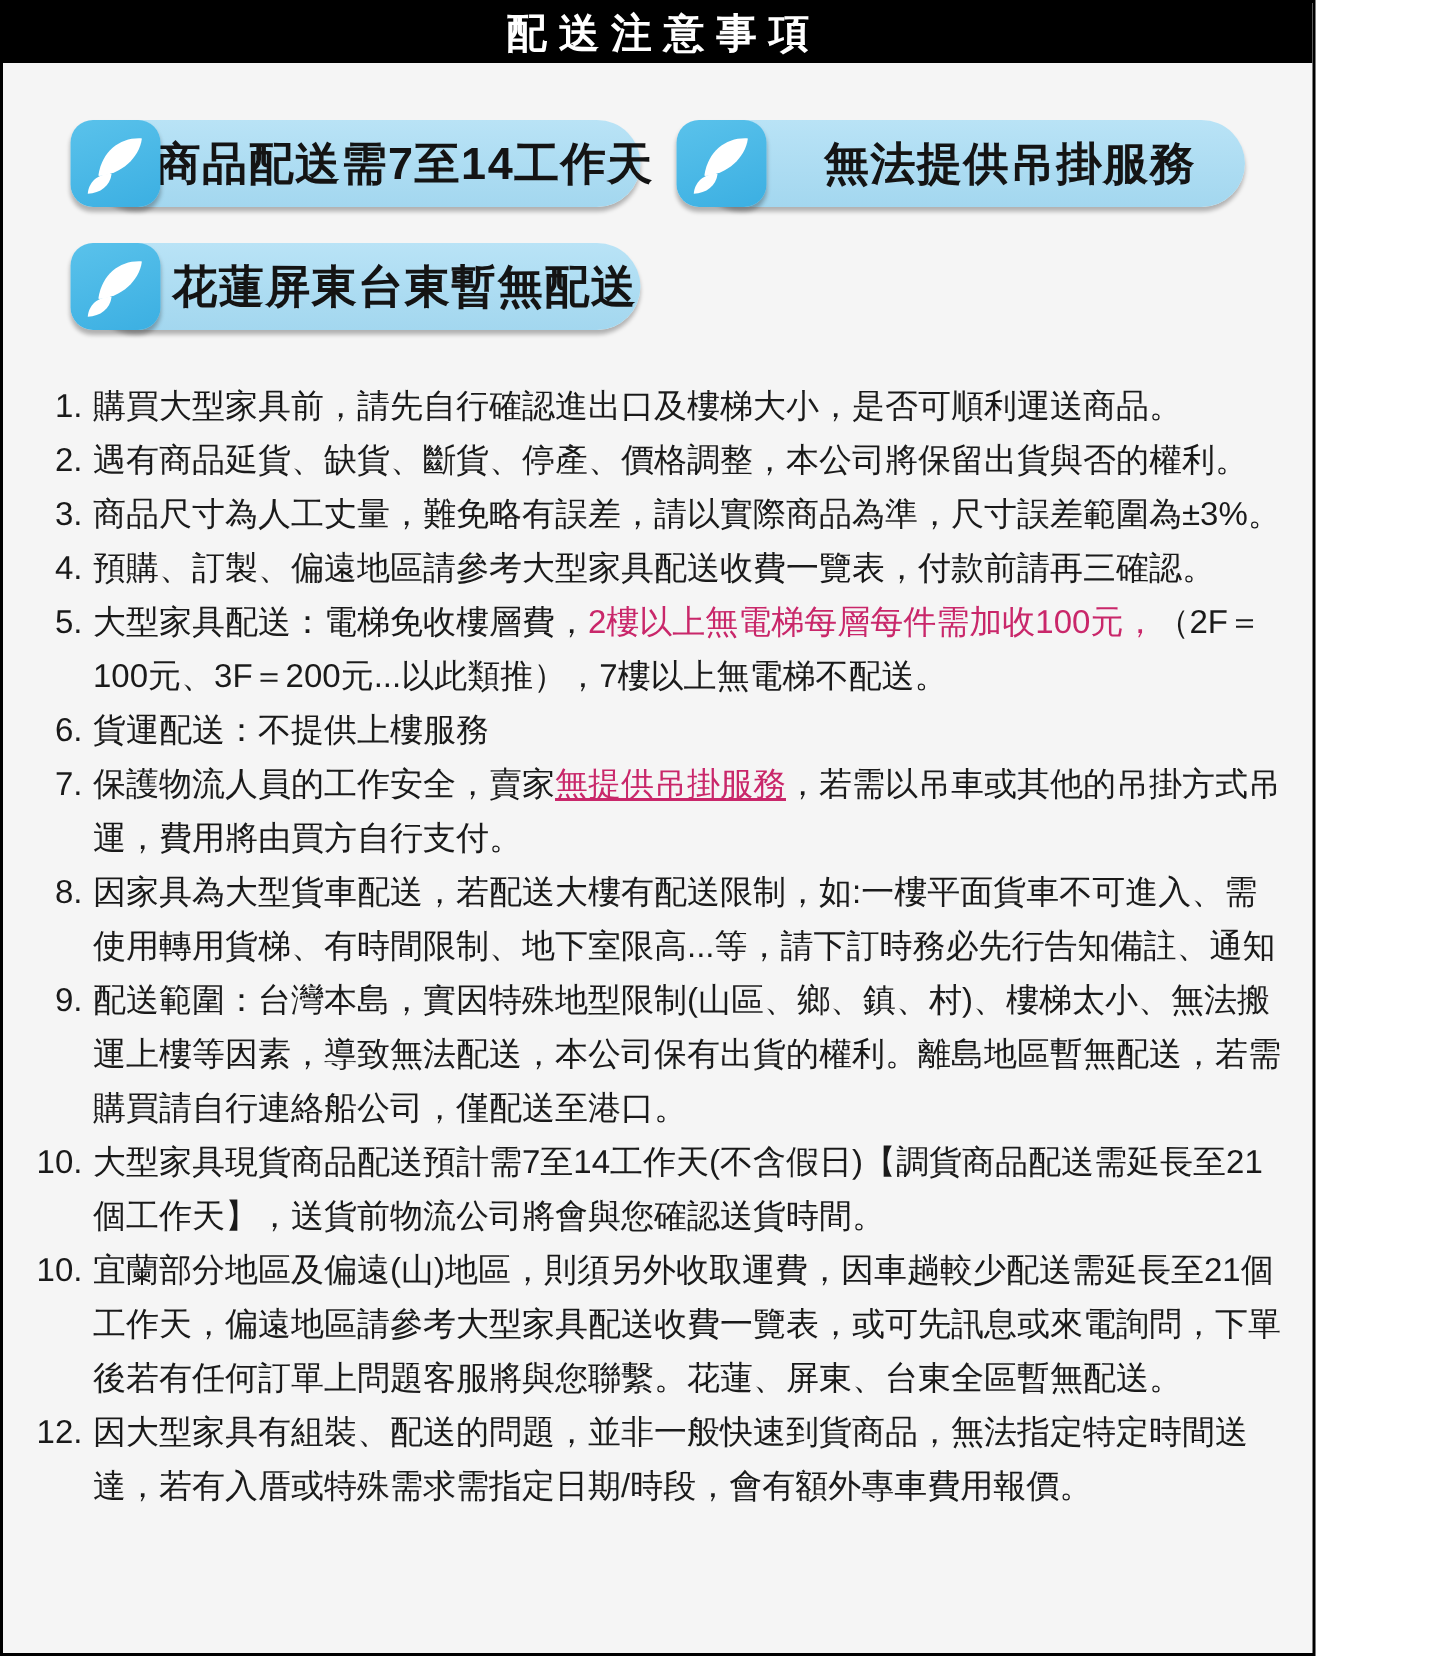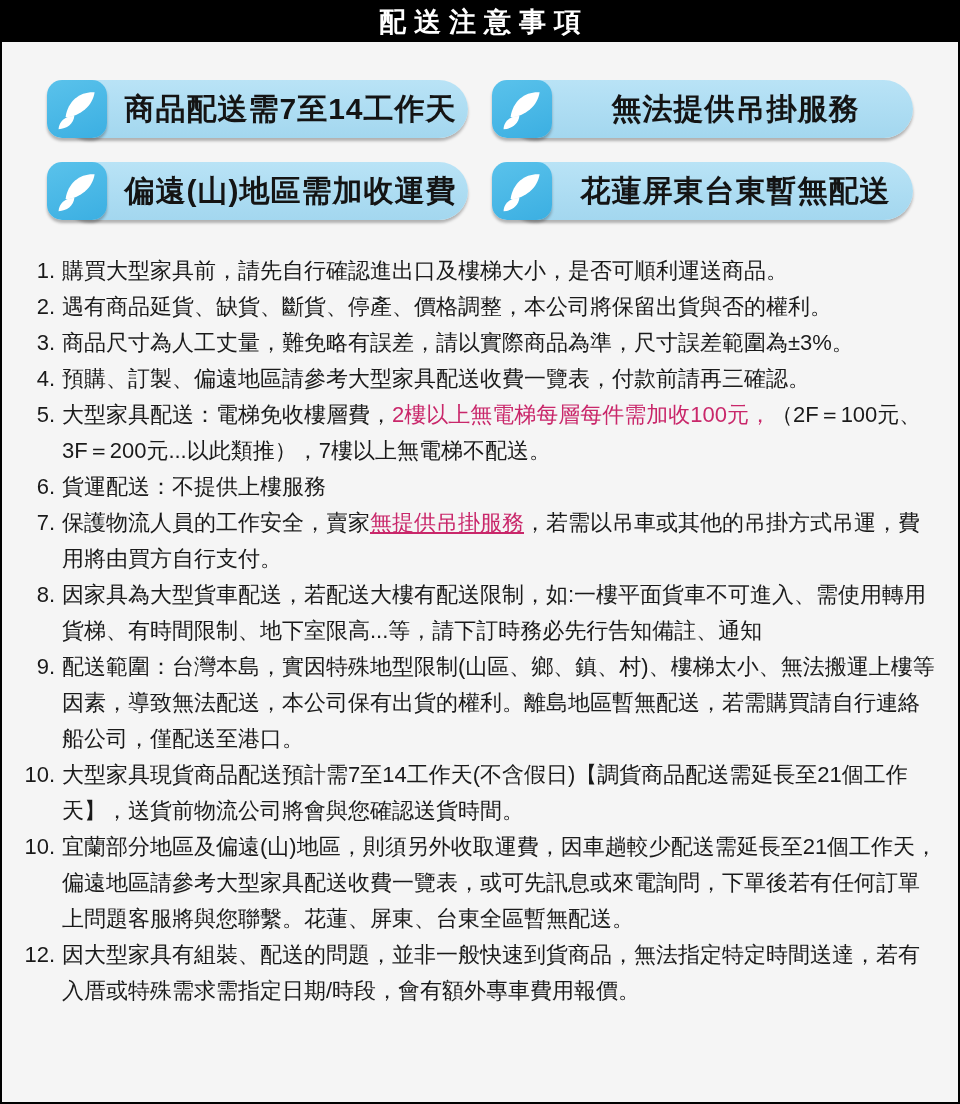--- a/index.html
+++ b/index.html
@@ -2,21 +2,21 @@
 <html><head>
 <meta charset="utf-8">
 <style>
   * { margin: 0; padding: 0; box-sizing: border-box; }
   html, body { width: 960px; }
   body {
     font-family: "Liberation Sans", "DejaVu Sans", sans-serif;
     background: #ffffff;
   }
   .page {
-    width: 960px;
+    width: 877px;
     height: 1104px;
     background: #f5f5f5;
     border: 2px solid #000;
     overflow: hidden;
   }
   
   .header {
     height: 40px;
     background: #000;
     color: #fff;
@@ -129,31 +129,20 @@
       </span>
     </div>
     <div class="badge">
       <span class="leaf-box">
         <svg viewBox="0 0 100 100">
             <path fill="#fff" d="M24 68 C30 30 58 10 90 12 C86 42 58 66 26 69 Z"></path>
             <path fill="#fff" d="M8 96 C9 78 24 65 44 66 C42 84 27 95 8 96 Z"></path>
           </svg>
       </span>
       <span class="pill">
-        <span class="label">偏遠(山)地區需加收運費</span>
-      </span>
-    </div>
-    <div class="badge">
-      <span class="leaf-box">
-        <svg viewBox="0 0 100 100">
-            <path fill="#fff" d="M24 68 C30 30 58 10 90 12 C86 42 58 66 26 69 Z"></path>
-            <path fill="#fff" d="M8 96 C9 78 24 65 44 66 C42 84 27 95 8 96 Z"></path>
-          </svg>
-      </span>
-      <span class="pill">
         <span class="label">花蓮屏東台東暫無配送</span>
       </span>
     </div>
   </div>
 
   <ol class="notes">
     <li class="note">
       <span class="num">1.</span>
       <div class="txt"><span>購買大型家具前，請先自行確認進出口及樓梯大小，是否可順利運送商品。</span></div>
     </li>

